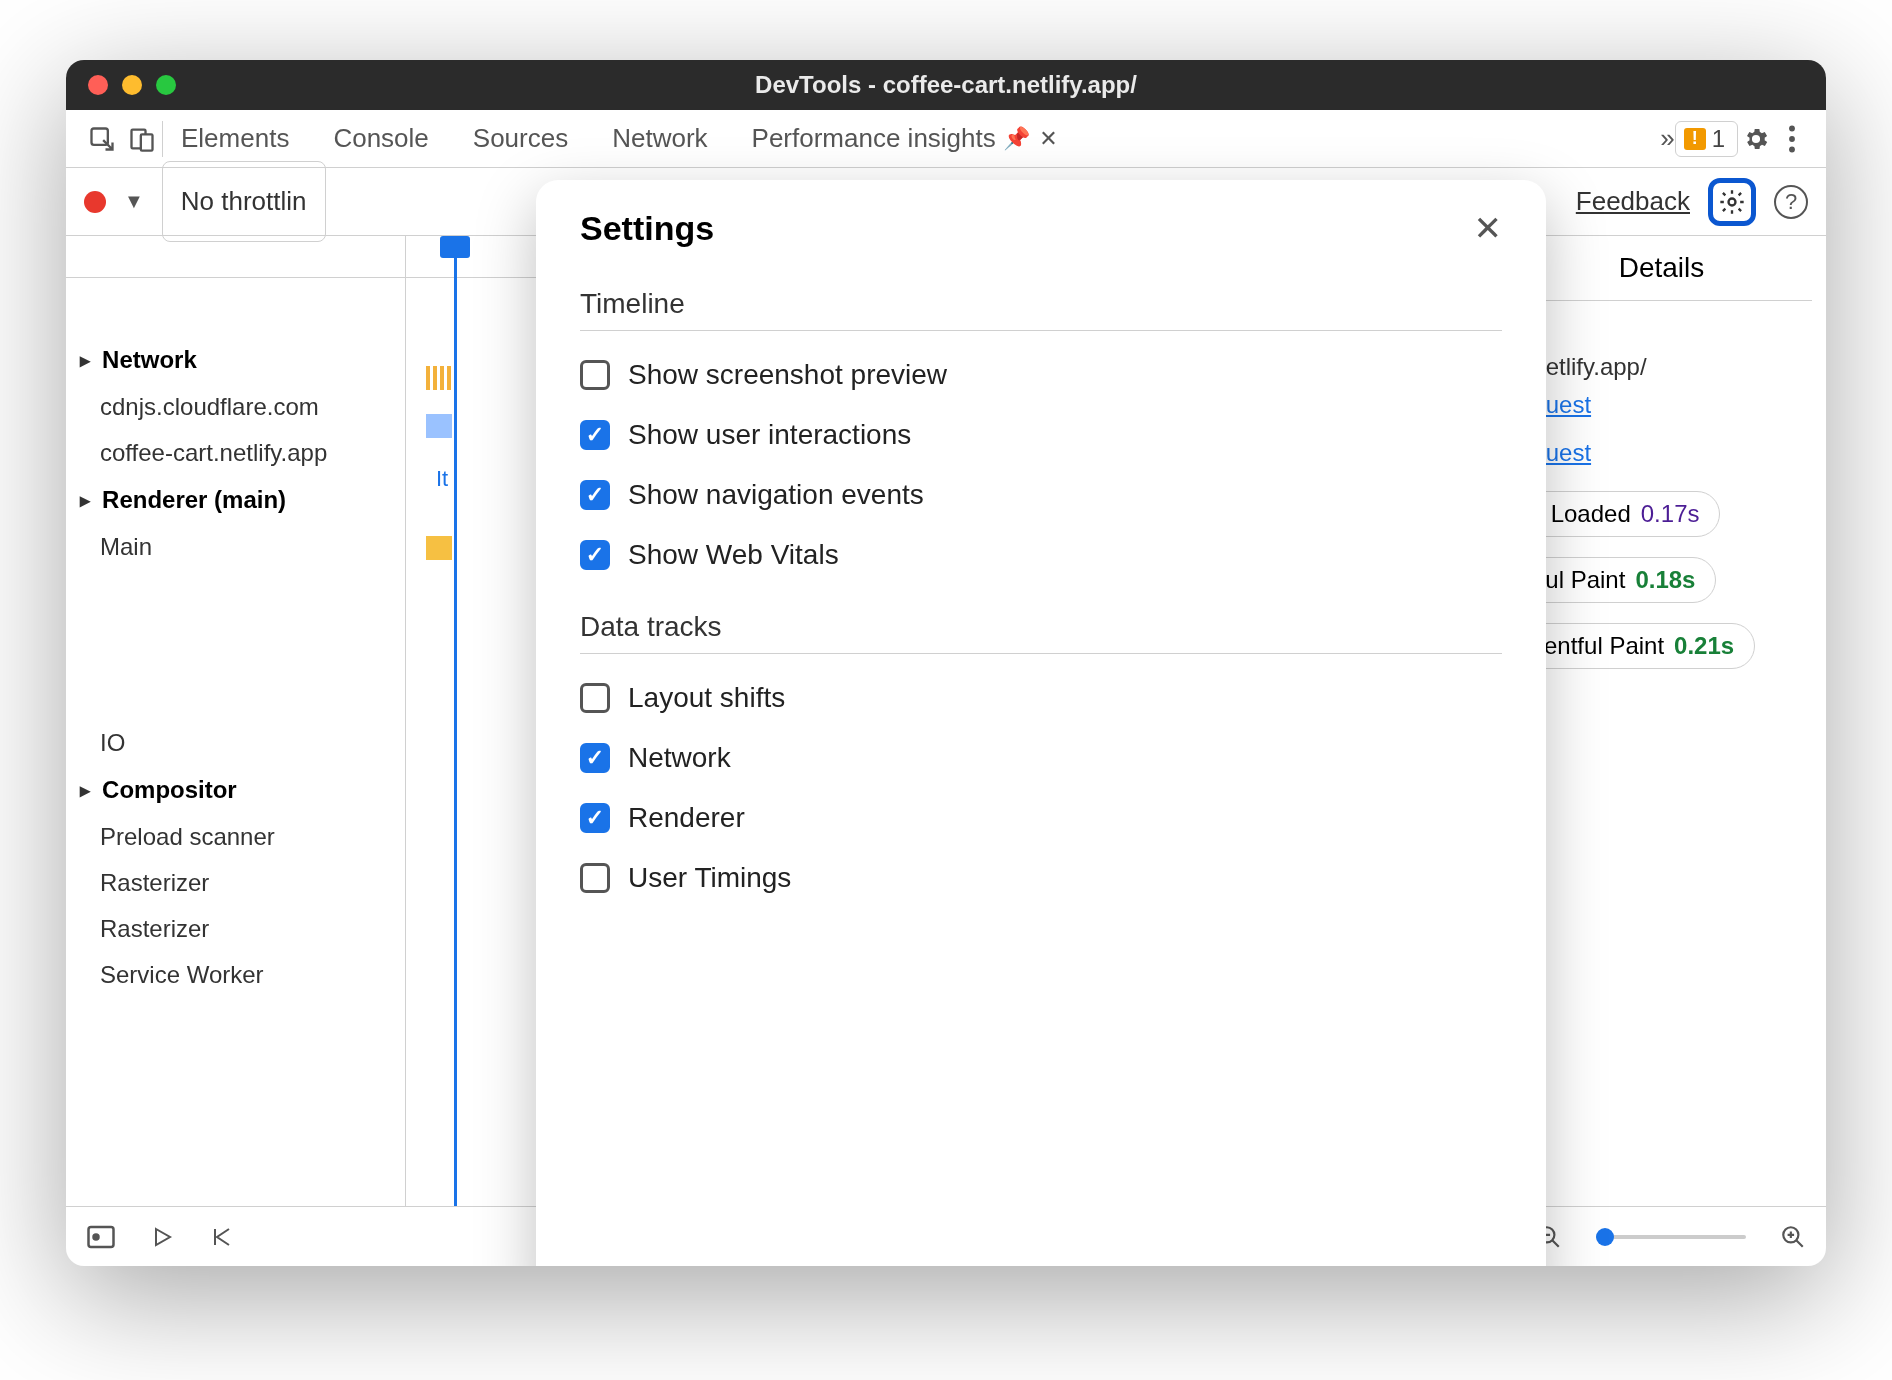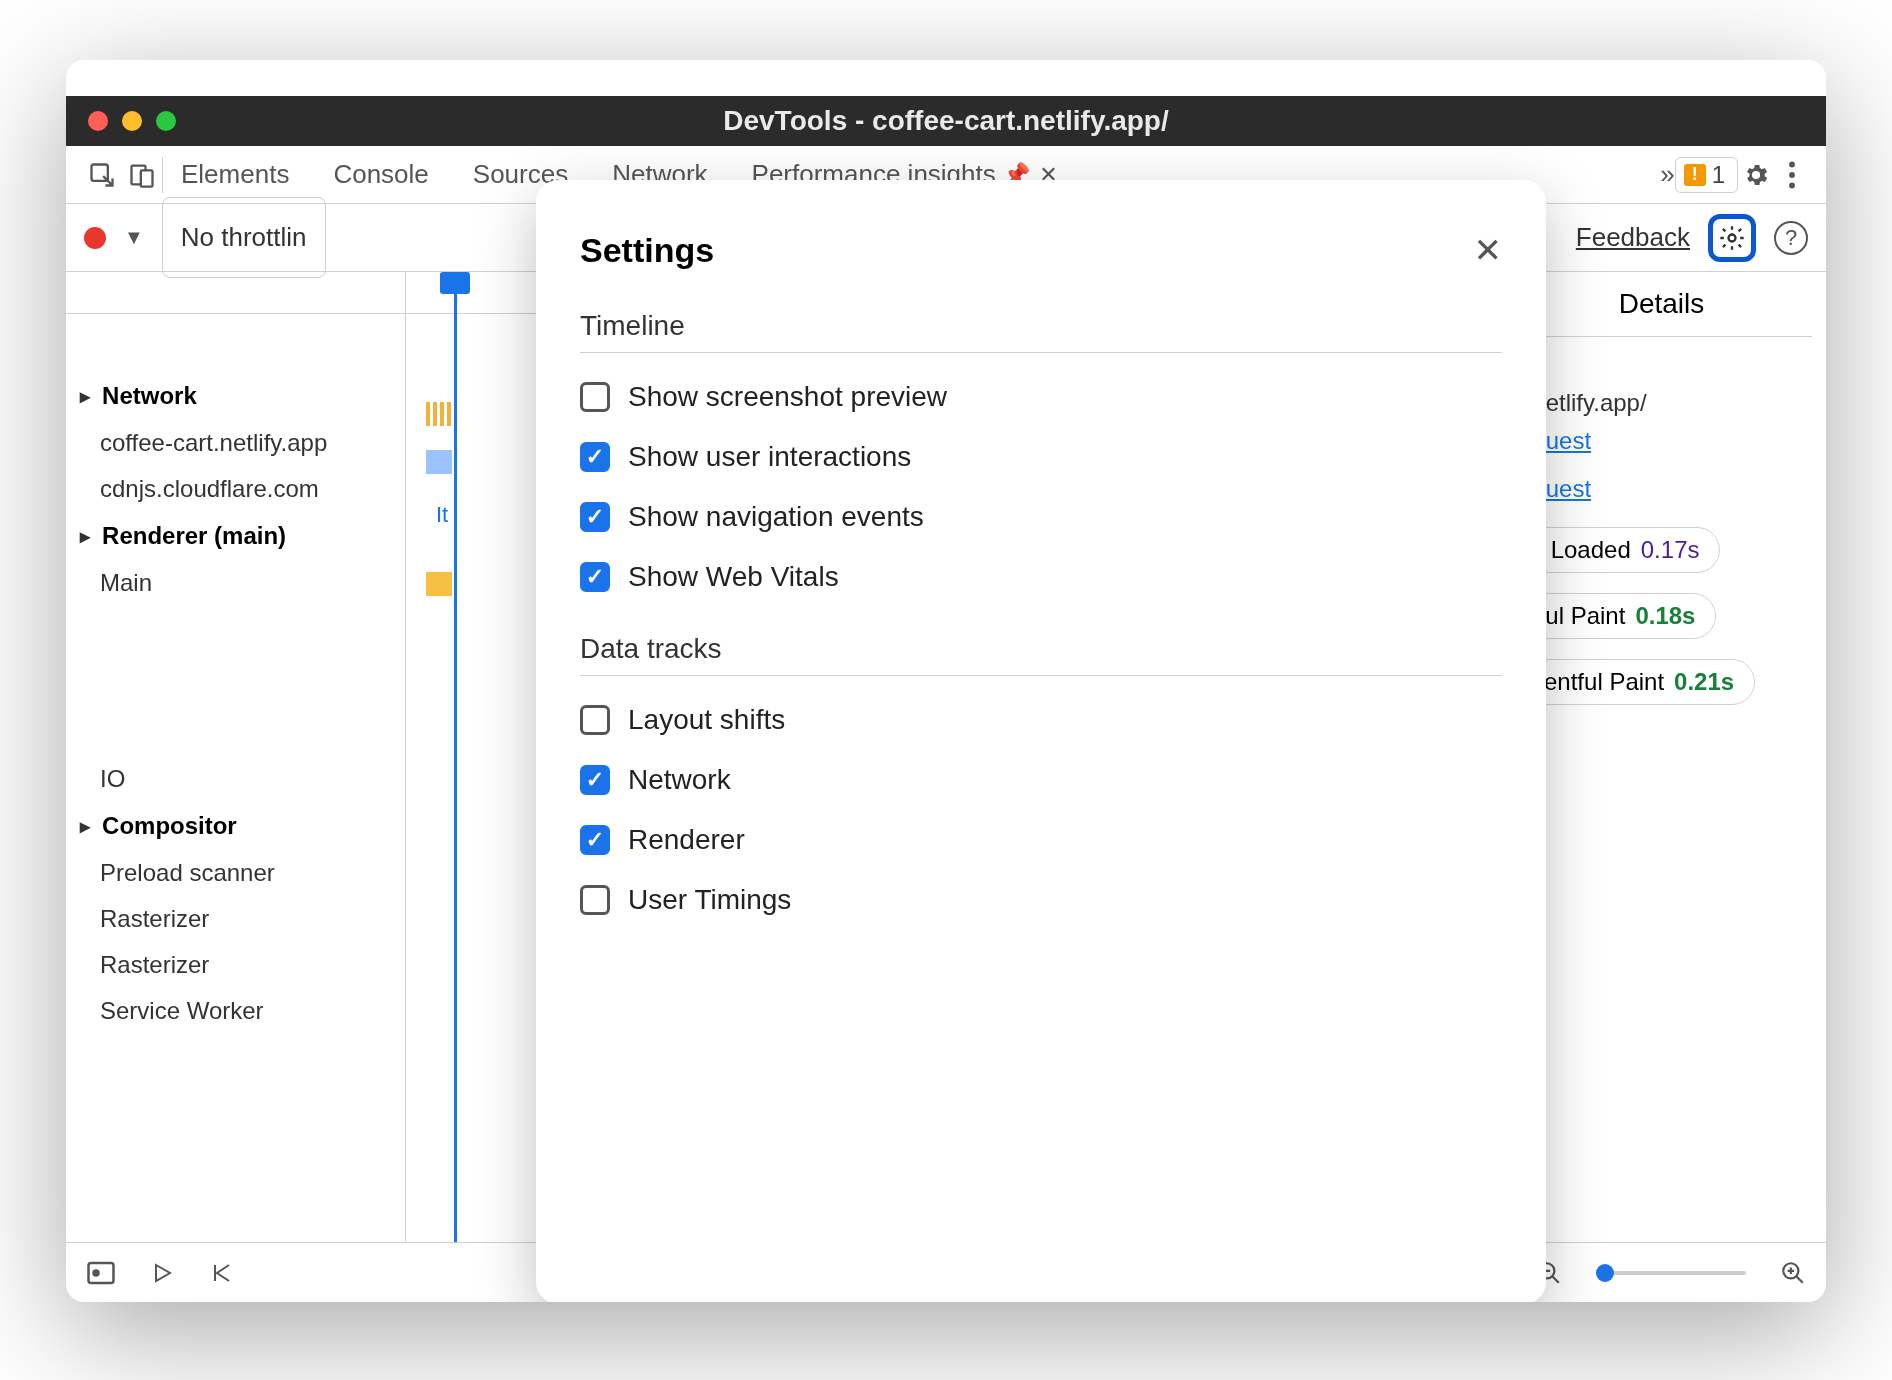--- a/index.html
+++ b/index.html
@@ -13,21 +13,21 @@
     --highlight:#0b57d0;
   }
   * { box-sizing:border-box; font-family:-apple-system, "Helvetica Neue", Arial, sans-serif; }
   html,body { margin:0; padding:0; width:1892px; height:1380px; }
   body { background:#fff; display:flex; align-items:flex-start; justify-content:center; }
 
   .shadow-wrap { width:1760px; margin-top:60px; filter:drop-shadow(0 30px 60px rgba(0,0,0,.35)); }
   .window { width:100%; background:#fff; border-radius:18px; overflow:hidden; position:relative; }
 
   
-  .titlebar { height:50px; background:var(--titlebar); color:#eaeaea; display:flex; align-items:center; position:relative; font-size:28px;margin-top:36px; }
+  .titlebar { height:50px; background:var(--titlebar); color:#eaeaea; display:flex; align-items:center; position:relative; font-size:24px; }
   .traffic { display:flex; gap:14px; margin-left:22px; }
   .traffic span { width:20px; height:20px; border-radius:50%; display:inline-block; }
   .t-red{background:#ff5f57;} .t-yellow{background:#febc2e;} .t-green{background:#28c840;}
   .title-text { position:absolute; left:0; right:0; text-align:center; font-weight:600; pointer-events:none; }
 
   
   .tabs-row { height:58px; border-bottom:1px solid var(--border); display:flex; align-items:center; padding:0 16px; color:#444; font-size:26px; }
   .icon-btn { width:40px; height:40px; display:flex; align-items:center; justify-content:center; color:#555; }
   .tabs { display:flex; gap:44px; margin-left:18px; flex:1; overflow:hidden; }
   .tab { white-space:nowrap; color:#555; }
@@ -74,21 +74,21 @@
   .pill .v1 { color:#4c1d95; }
   .pill .v2 { color:var(--green); font-weight:600;text-align:right; }
 
   
   .bottombar { height:60px; border-top:1px solid var(--border); display:flex; align-items:center; padding:0 20px; gap:34px; color:#555; }
   .spacer { flex:1; }
   .zoom-track { width:150px; height:4px; background:#ccc; border-radius:2px; position:relative; }
   .zoom-thumb { position:absolute; left:0; top:-7px; width:18px; height:18px; background:#1a73e8; border-radius:50%; }
 
   
-  .popover { position:absolute; top:120px; left:470px; width:1010px; height:1124px; background:#fff; border-radius:22px; box-shadow:0 20px 60px rgba(0,0,0,.25); padding:50px 44px; z-index:10; }
+  .popover { position:absolute; top:120px; left:470px; width:1010px; height:1124px; background:#fff; border-radius:22px; box-shadow:0 20px 60px rgba(0,0,0,.25); padding:28px 44px; z-index:10; }
   .pop-head { display:flex; align-items:center; }
   .pop-title { font-size:34px; font-weight:700; flex:1; }
   .pop-close { font-size:34px; color:#555; }
   .sect { margin-top:40px; }
   .sect-title { font-size:28px; color:#333; padding-bottom:10px; border-bottom:1px solid var(--border); }
   .opt { display:flex; align-items:center; gap:18px; margin-top:28px; font-size:28px; color:#222; }
   .cb { width:30px; height:30px; border:3px solid #555; border-radius:6px; display:flex; align-items:center; justify-content:center; flex-shrink:0; }
   .cb.checked { background:#1a73e8; border-color:#1a73e8; color:#fff; font-size:22px; font-weight:700; }
 
   svg { display:block; }
@@ -166,22 +166,22 @@
           </svg>
     </div>
     <div class="help-o">?</div>
   </div>
 
   <div class="content">
     <div class="sidebar">
       <div style="height:42px;border-bottom:1px solid var(--border);"></div>
       <div style="height:58px;"></div>
       <div class="sb-group tri">Network</div>
+      <div class="sb-item">cdnjs.cloudflare.com</div>
       <div class="sb-item">coffee-cart.netlify.app</div>
-      <div class="sb-item">cdnjs.cloudflare.com</div>
       <div class="sb-group tri">Renderer (main)</div>
       <div class="sb-item">Main</div>
       <div style="height:150px;"></div>
       <div class="sb-item">IO</div>
       <div class="sb-group tri">Compositor</div>
       <div class="sb-item">Preload scanner</div>
       <div class="sb-item">Rasterizer</div>
       <div class="sb-item">Rasterizer</div>
       <div class="sb-item">Service Worker</div>
     </div>

